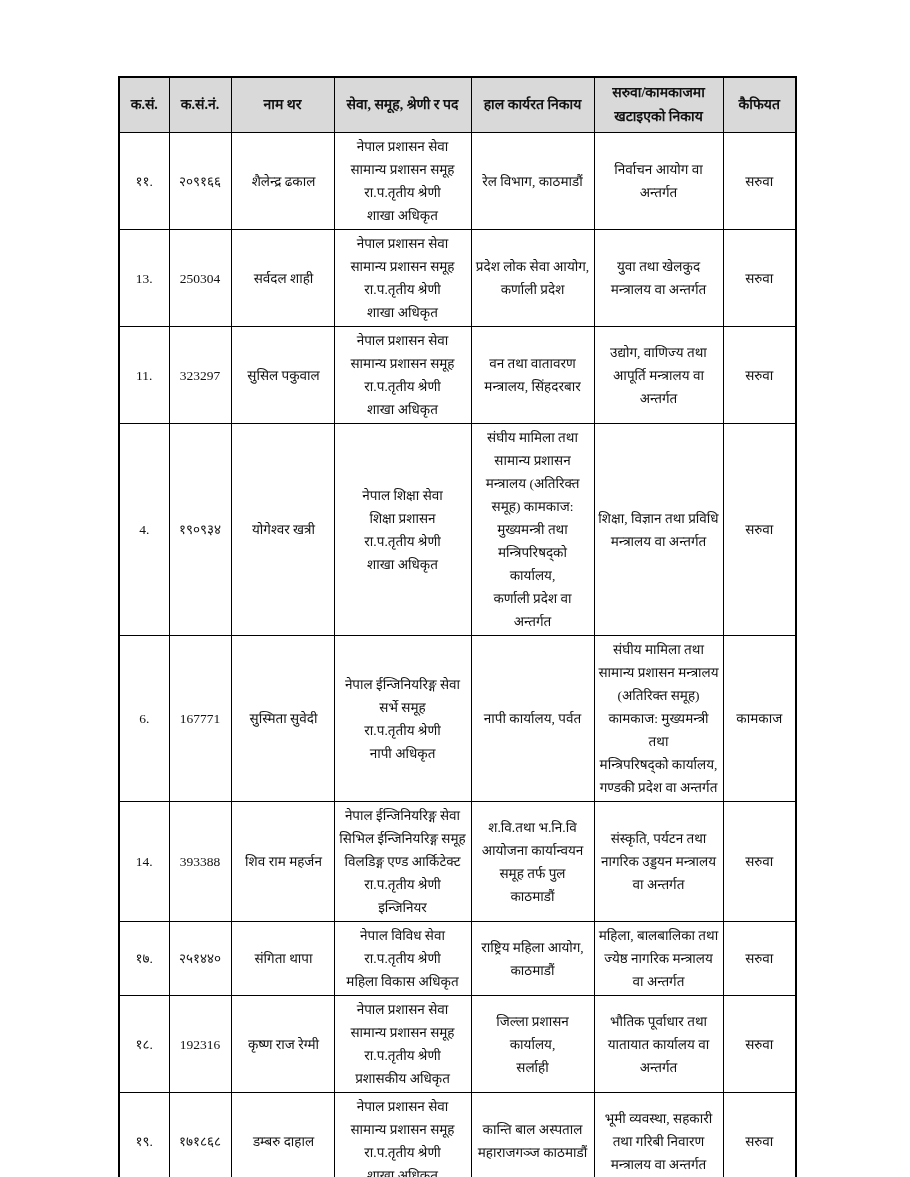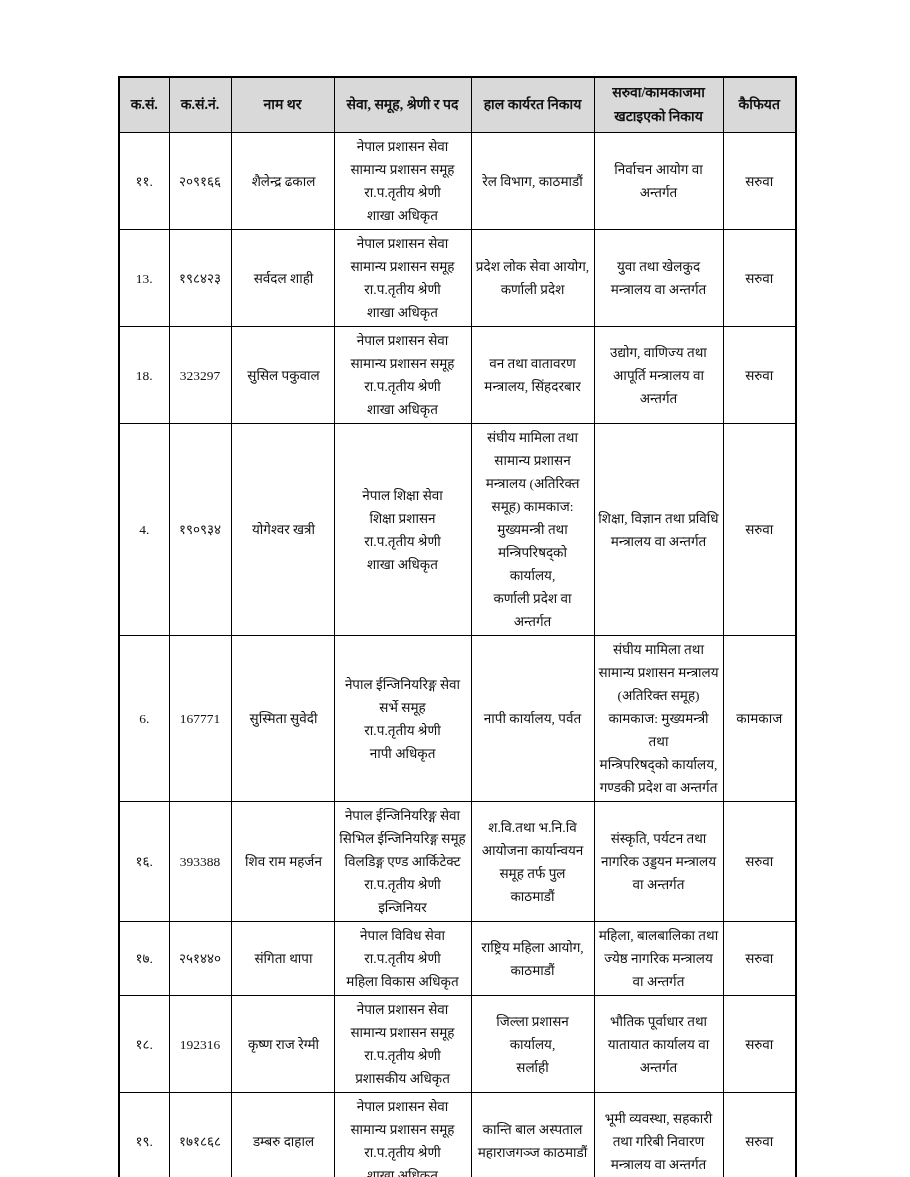--- a/index.html
+++ b/index.html
@@ -88,34 +88,34 @@
 सामान्य प्रशासन समूह
 रा.प.तृतीय श्रेणी
 शाखा अधिकृत</td>
           <td>रेल विभाग, काठमाडौं</td>
           <td>निर्वाचन आयोग वा
 अन्तर्गत</td>
           <td>सरुवा</td>
         </tr>
         <tr>
           <td>13.</td>
-          <td>१९८४२३</td>
+          <td>250304</td>
           <td class="col-name">सर्वदल शाही</td>
           <td>नेपाल प्रशासन सेवा
 सामान्य प्रशासन समूह
 रा.प.तृतीय श्रेणी
 शाखा अधिकृत</td>
           <td>प्रदेश लोक सेवा आयोग,
 कर्णाली प्रदेश</td>
           <td>युवा तथा खेलकुद
 मन्त्रालय वा अन्तर्गत</td>
           <td>सरुवा</td>
         </tr>
         <tr>
-          <td>18.</td>
+          <td>11.</td>
           <td>323297</td>
           <td class="col-name">सुसिल पकुवाल</td>
           <td>नेपाल प्रशासन सेवा
 सामान्य प्रशासन समूह
 रा.प.तृतीय श्रेणी
 शाखा अधिकृत</td>
           <td>वन तथा वातावरण
 मन्त्रालय, सिंहदरबार</td>
           <td>उद्योग, वाणिज्य तथा
 आपूर्ति मन्त्रालय वा
@@ -153,21 +153,21 @@
           <td>नापी कार्यालय, पर्वत</td>
           <td>संघीय मामिला तथा
 सामान्य प्रशासन मन्त्रालय
 (अतिरिक्त समूह)
 कामकाज: मुख्यमन्त्री तथा
 मन्त्रिपरिषद्को कार्यालय,
 गण्डकी प्रदेश वा अन्तर्गत</td>
           <td>कामकाज</td>
         </tr>
         <tr>
-          <td>१६.</td>
+          <td>14.</td>
           <td>393388</td>
           <td class="col-name">शिव राम महर्जन</td>
           <td>नेपाल ईन्जिनियरिङ्ग सेवा
 सिभिल ईन्जिनियरिङ्ग समूह
 विलडिङ्ग एण्ड आर्किटेक्ट
 रा.प.तृतीय श्रेणी
 इन्जिनियर</td>
           <td>श.वि.तथा भ.नि.वि
 आयोजना कार्यान्वयन
 समूह तर्फ पुल

